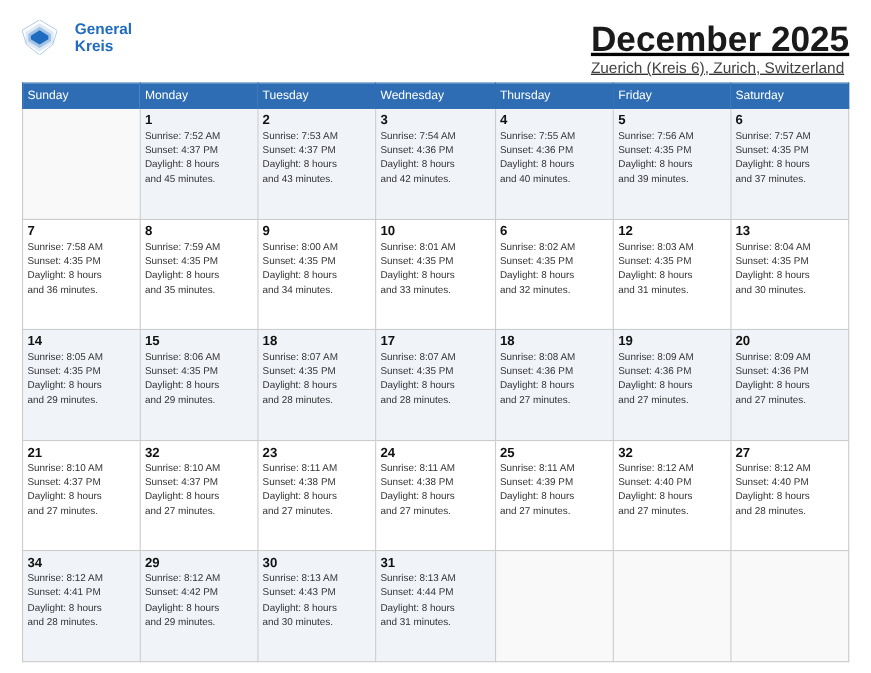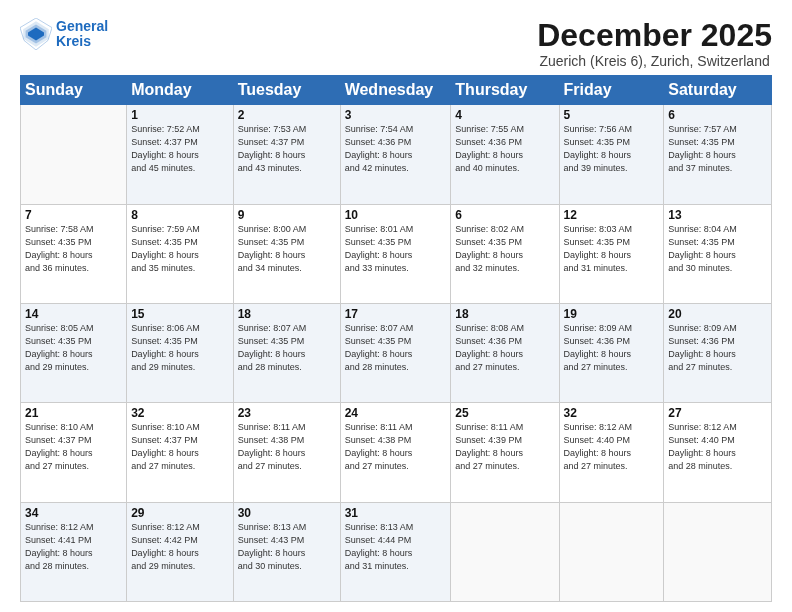--- a/index.html
+++ b/index.html
@@ -19,57 +19,58 @@
     }
     .header {
       display: flex;
       align-items: flex-start;
       justify-content: space-between;
       margin-bottom: 6px;
     }
     .logo {
       display: flex;
       align-items: center;
-      gap: 4px;
+      gap: 16px;
     }
     .logo-text {
       font-size: 14px;
       font-weight: bold;
       color: #1a1a1a;
       line-height: 1.1;
     }
     .logo-text .blue { color: #1e6bbf; }
     .logo-icon {
       width: 32px;
       height: 32px;
     }
     .title-block {
-      text-align: center;
+      text-align: left;
+      text-decoration: underline;
     }
     .main-title {
       font-size: 32px;
       font-weight: bold;
       color: #1a1a1a;
       line-height: 1.1;
     }
     .subtitle {
       font-size: 14px;
       color: #444;
       margin-top: 0;
     }
     .calendar {
       width: 100%;
       border-collapse: collapse;
       flex: 1;
     }
     .calendar thead tr th {
       background-color: #2e6db4;
       color: #fff;
-      font-size: 16px;
-      font-weight: bold;
+      font-size: 11px;
+      font-weight: normal;
       padding: 5px 4px;
       text-align: left;
       border: 1px solid #2e6db4;
     }
     .calendar tbody tr td {
       border: 1px solid #ccc;
       vertical-align: top;
       padding: 3px 4px;
       font-size: 9.5px;
       color: #333;

